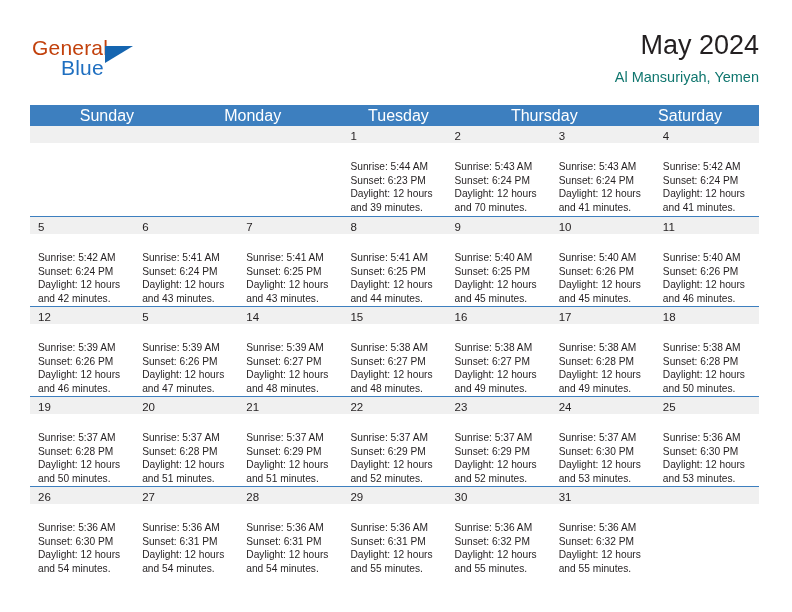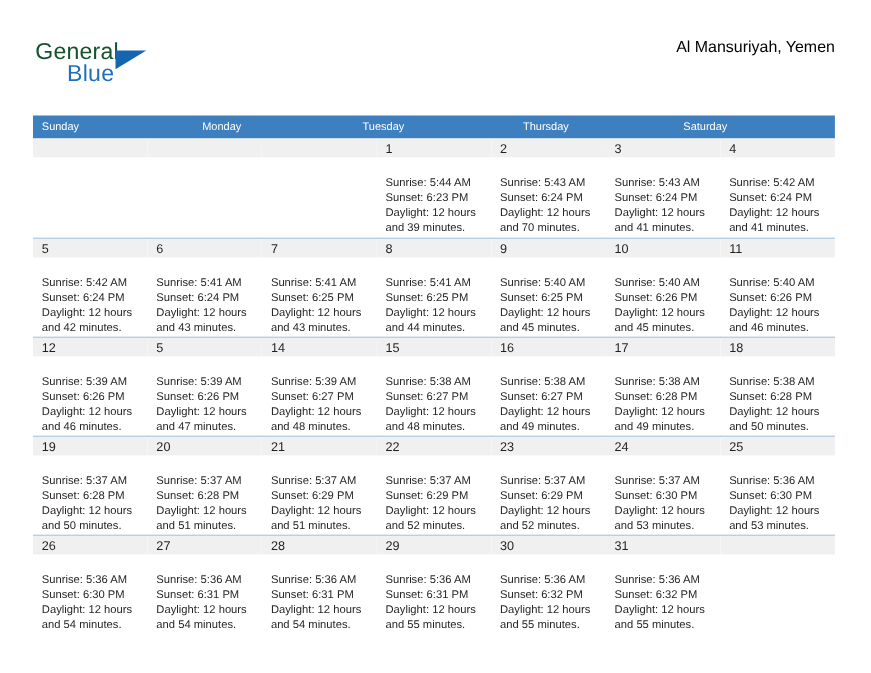--- a/index.html
+++ b/index.html
@@ -36,21 +36,21 @@
     top: 8px;
     width: 200px;
     height: 56px;
   }
   .brand-general {
     position: absolute;
     left: 2px;
     top: 0px;
     font-size: 21px;
     letter-spacing: 0.2px;
-    color: #14532d;
+    color: #c2410c;
     font-family: "Liberation Sans", sans-serif;
   }
   .brand-blue {
     position: absolute;
     left: 31px;
     top: 20px;
     font-size: 21px;
     letter-spacing: 0.2px;
     color: #1f6fc0;
     font-family: Liberation Sans, sans-serif;
@@ -74,46 +74,47 @@
   .cal-title {
     font-size: 27px;
     color: #231f20;
     line-height: 34px;
     white-space: nowrap;
     font-weight: normal;
     margin: 0;
   }
   .cal-sub {
     font-size: 14.5px;
-    color: #000000;
+    color: #0f766e;
     line-height: 22px;
     margin-top: 4px;
     white-space: nowrap;
   }
 
   
   .calendar {
     position: absolute;
     left: 30px;
     top: 105px;
     width: 729px;
   }
   .weekdays {
     display: flex;
     background: #3d7fbf;
     height: 21px;
   }
   .weekday {
     flex: 1 1 0;
     color: #ffffff;
-    font-size: 10px;
+    font-size: 16px;
     line-height: 21px;
     padding-left: 8px;
     box-sizing: border-box;
     white-space: nowrap;
+    text-align: center;
   }
 
   .week {
     display: flex;
     height: 90px;
     border-top: 1.4px solid #3d7fbf;
     box-sizing: border-box;
   }
   .week:first-of-type {
     border-top: none;
@@ -156,20 +157,21 @@
 
   <div class="header">
 
     <div class="brand">
       <span class="brand-general">General</span>
       <span class="brand-tri"></span>
       <span class="brand-blue">Blue</span>
     </div>
 
     <div class="titles">
+      <div class="cal-title">May 2024</div>
       <div class="cal-sub">Al Mansuriyah, Yemen</div>
     </div>
 
   </div>
 
   <div class="calendar">
     <div class="weekdays" id="weekday-row">
         <div class="weekday">Sunday</div>
         <div class="weekday">Monday</div>
         <div class="weekday">Tuesday</div>

